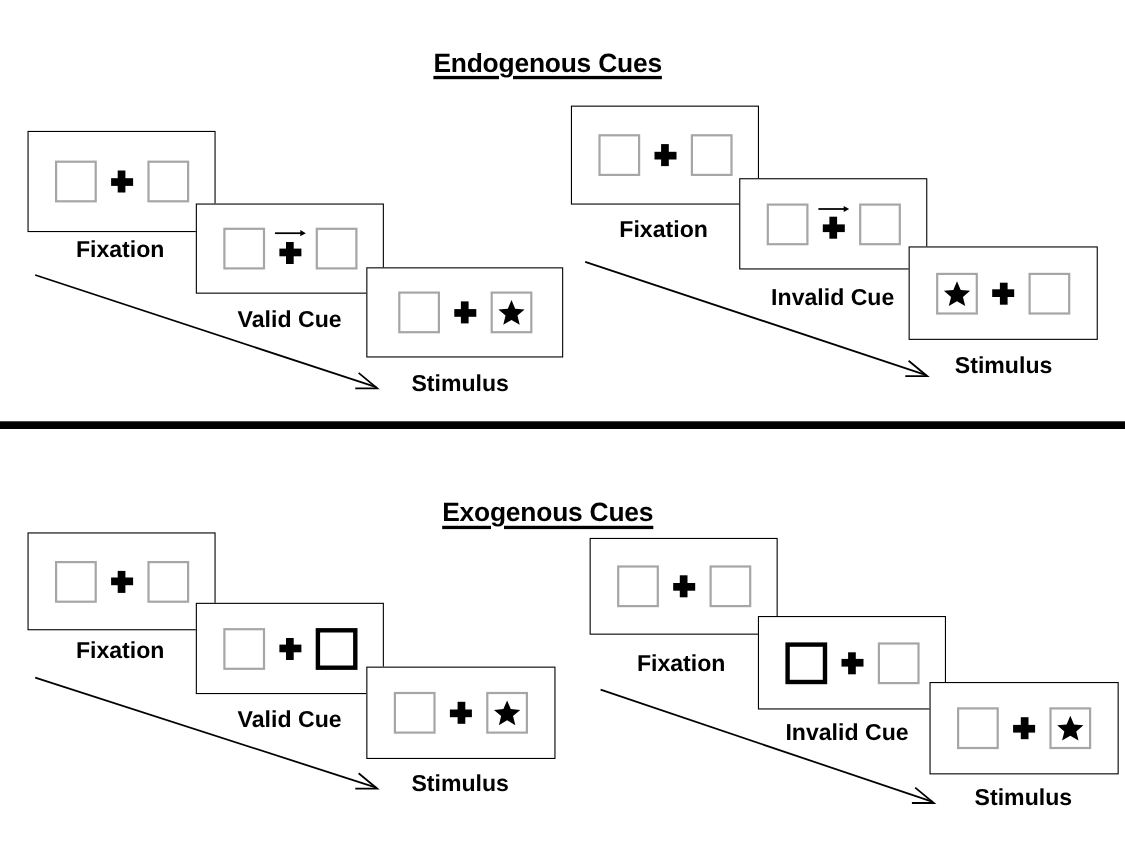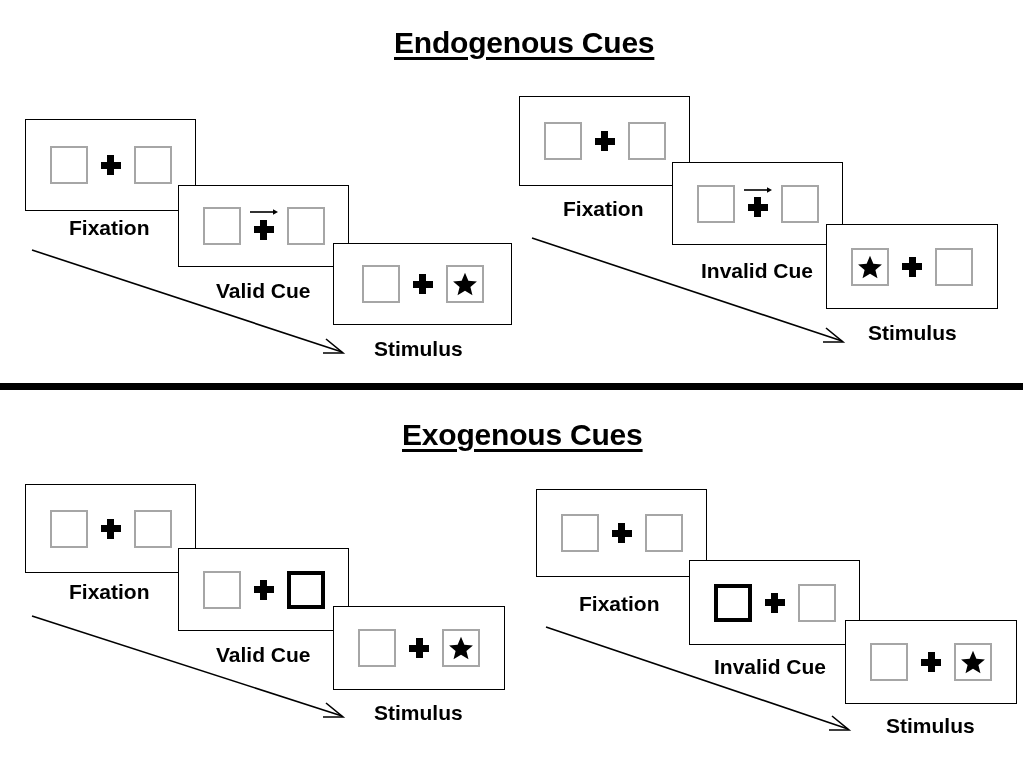--- a/index.html
+++ b/index.html
@@ -12,27 +12,28 @@
     height: 767px;
     position: relative;
     overflow: hidden;
     font-family: "Liberation Sans", sans-serif;
     color: #000000;
   }
 
   
   .section-title {
     position: absolute;
-    font-size: 30px;
+    font-size: 24px;
     font-weight: bold;
     letter-spacing: -0.2px;
     text-decoration: underline;
     text-underline-offset: 4px;
     text-decoration-thickness: 3px;
     white-space: nowrap;
+    margin-top: 18px;
   }
 
   
   .section-divider {
     position: absolute;
     left: 0;
     width: 1023px;
     height: 7px;
     background: #000000;
   }
@@ -229,21 +230,21 @@
 </div>
 <div class="panel-label" style="left:868px; top:321px;">Stimulus</div>
 
 <svg class="time-arrow" style="left:530px; top:233px; width:320px; height:116px;" viewBox="0 0 320 116">
   <line x1="2" y1="5" x2="312" y2="108" stroke="#000000" stroke-width="1.6"></line>
   <polyline points="296,95 313,109 293,109" fill="none" stroke="#000000" stroke-width="1.6"></polyline>
 </svg>
 
 <div class="section-divider" style="top:383px;"></div>
 
-<div class="section-title" style="left:402px; top:418px;">Exogenous Cues</div>
+<div class="section-title" style="left:402px; top:435px;">Exogenous Cues</div>
 
 <div class="panel" style="left:25px; top:484px; width:171px; height:89px;">
   <div class="panel-row">
     <div class="box"></div>
     <div class="center-stack">
       <div class="fix-cross"></div>
     </div>
     <div class="box"></div>
   </div>
 </div>

